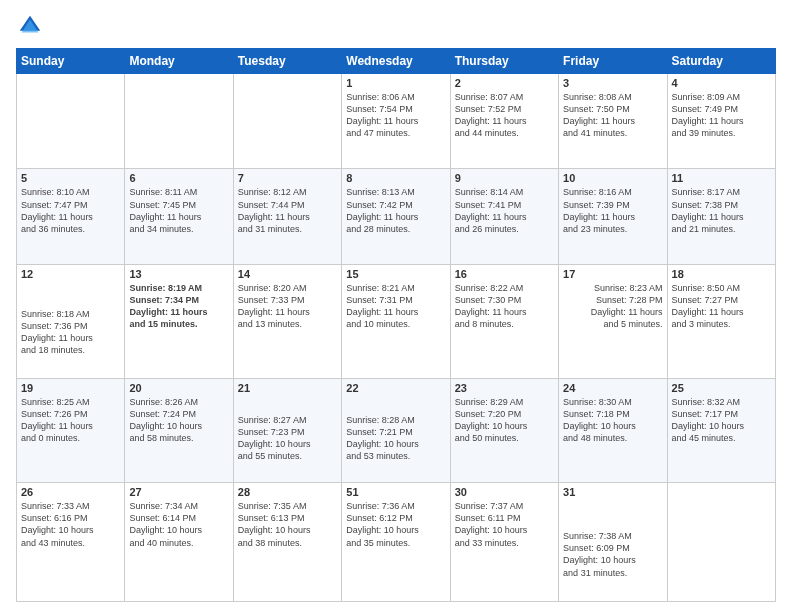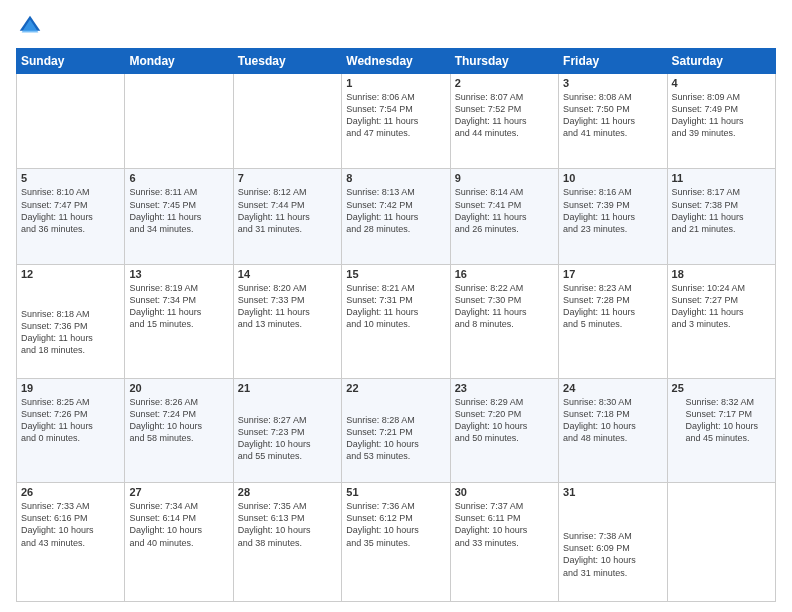--- a/index.html
+++ b/index.html
@@ -229,21 +229,21 @@
         <tr>
           <td>
             <span class="day-number">12</span>
             <div class="day-info" style="white-space: pre-line; margin-top: 28px;">Sunrise: 8:18 AM
 Sunset: 7:36 PM
 Daylight: 11 hours
 and 18 minutes.</div>
           </td>
           <td>
             <span class="day-number">13</span>
-            <div class="day-info" style="white-space: pre-line;">Sunrise: 8:19 AM
+            <div class="day-info" style="white-space: pre-line; font-weight: bold;">Sunrise: 8:19 AM
 Sunset: 7:34 PM
 Daylight: 11 hours
 and 15 minutes.</div>
           </td>
           <td>
             <span class="day-number">14</span>
             <div class="day-info" style="white-space: pre-line;">Sunrise: 8:20 AM
 Sunset: 7:33 PM
 Daylight: 11 hours
 and 13 minutes.</div>
@@ -257,28 +257,28 @@
           </td>
           <td>
             <span class="day-number">16</span>
             <div class="day-info" style="white-space: pre-line;">Sunrise: 8:22 AM
 Sunset: 7:30 PM
 Daylight: 11 hours
 and 8 minutes.</div>
           </td>
           <td>
             <span class="day-number">17</span>
-            <div class="day-info" style="white-space: pre-line;">Sunrise: 8:23 AM
+            <div class="day-info" style="white-space: pre-line; text-align: right;">Sunrise: 8:23 AM
 Sunset: 7:28 PM
 Daylight: 11 hours
 and 5 minutes.</div>
           </td>
           <td>
             <span class="day-number">18</span>
-            <div class="day-info" style="white-space: pre-line;">Sunrise: 10:24 AM
+            <div class="day-info" style="white-space: pre-line;">Sunrise: 8:50 AM
 Sunset: 7:27 PM
 Daylight: 11 hours
 and 3 minutes.</div>
           </td>
         </tr>
         <tr>
           <td>
             <span class="day-number">19</span>
             <div class="day-info" style="white-space: pre-line;">Sunrise: 8:25 AM
 Sunset: 7:26 PM
@@ -315,21 +315,21 @@
           </td>
           <td>
             <span class="day-number">24</span>
             <div class="day-info" style="white-space: pre-line;">Sunrise: 8:30 AM
 Sunset: 7:18 PM
 Daylight: 10 hours
 and 48 minutes.</div>
           </td>
           <td>
             <span class="day-number">25</span>
-            <div class="day-info" style="white-space: pre-line; margin-left: 14px;">Sunrise: 8:32 AM
+            <div class="day-info" style="white-space: pre-line;">Sunrise: 8:32 AM
 Sunset: 7:17 PM
 Daylight: 10 hours
 and 45 minutes.</div>
           </td>
         </tr>
         <tr>
           <td>
             <span class="day-number">26</span>
             <div class="day-info" style="white-space: pre-line;">Sunrise: 7:33 AM
 Sunset: 6:16 PM

